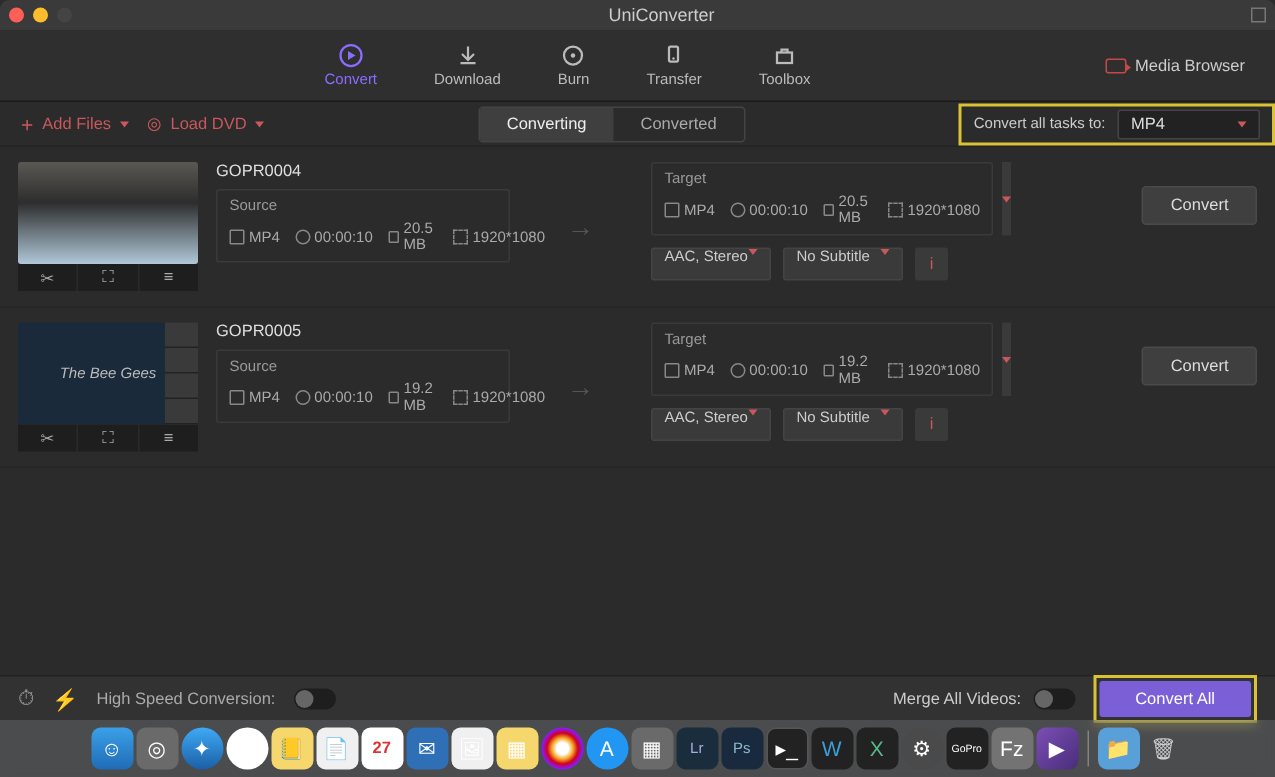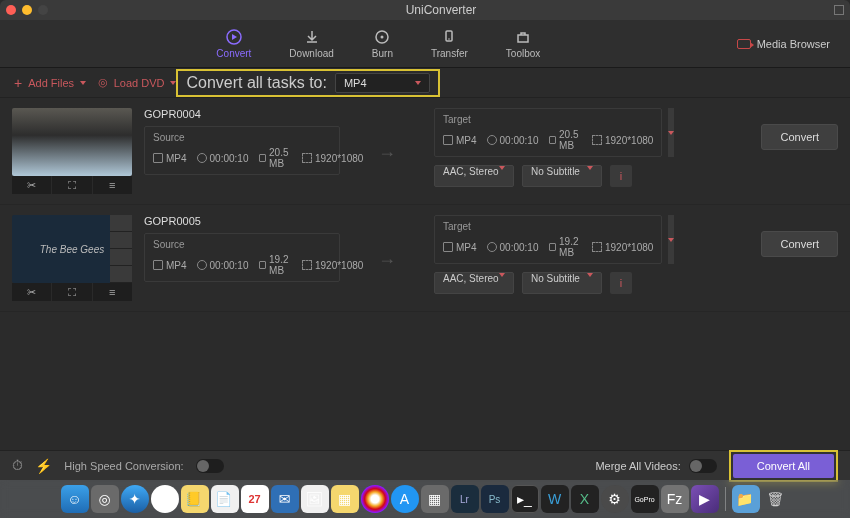--- a/index.html
+++ b/index.html
@@ -26,21 +26,21 @@
 .subbar { height: 30px; display: flex; align-items: center; background: #2b2b2b; border-bottom: 1px solid #222; }
 .sub-left { display: flex; align-items: center; padding-left: 14px; gap: 12px; }
 .add-files, .load-dvd { display: flex; align-items: center; gap: 6px; color: #c9585d; font-size: 11px; cursor: pointer; }
 .plus { color: #c9585d; font-size: 14px; }
 .ddc { width: 0; height: 0; border-left: 3px solid transparent; border-right: 3px solid transparent; border-top: 4px solid #c9585d; }
 .sub-center { flex: 1; display: flex; justify-content: center; }
 .tabs { display: flex; border: 1px solid #444; border-radius: 3px; overflow: hidden; }
 .tab { padding: 5px 18px; font-size: 11px; cursor: pointer; }
 .tab.active { background: #3f3f3f; color: #eee; }
 .sub-right { display: flex; align-items: center; gap: 8px; padding-right: 8px; border: 2px solid #d9c234; height: 28px; }
-.sub-right .lbl { font-size: 16px; color: #ccc; padding-left: 8px; }
+.sub-right .lbl { font-size: 10px; color: #ccc; padding-left: 8px; }
 .format-dd { width: 95px; height: 20px; background: #222; border: 1px solid #444; display: flex; align-items: center; justify-content: space-between; padding: 0 8px; color: #ddd; font-size: 11px; border-radius: 2px; }
 
 .content { height: 380px; overflow: auto; background: #2b2b2b; }
 .row { display: flex; padding: 10px 12px; gap: 12px; border-bottom: 1px solid #262626; }
 .thumb-col { width: 120px; }
 .thumb { width: 120px; height: 68px; background: linear-gradient(180deg, #5a5852 0%, #2d2d2d 40%, #b0c8d8 100%); position: relative; border-radius: 2px; }
 .thumb2 { width: 120px; height: 68px; background: #1a2a3a; position: relative; border-radius: 2px; display: flex; align-items: center; justify-content: center; color: #bbb; font-style: italic; font-size: 10px; }
 .thumb2 .side { position: absolute; right: 0; top: 0; bottom: 0; width: 22px; background: #3a3a3a; display: flex; flex-direction: column; }
 .thumb2 .side div { flex: 1; border-bottom: 1px solid #222; }
 .thumb-tools { display: flex; height: 18px; background: #1e1e1e; }
@@ -179,20 +179,26 @@
       <span class="plus">+</span>
       <span>Add Files</span>
       <span class="ddc"></span>
     </div>
     <div class="load-dvd">
       <span>◎</span>
       <span>Load DVD</span>
       <span class="ddc"></span>
     </div>
   </div>
+  <div class="sub-center">
+    <div class="tabs">
+      <div class="tab active">Converting</div>
+      <div class="tab">Converted</div>
+    </div>
+  </div>
   <div class="sub-right">
     <span class="lbl">Convert all tasks to:</span>
     <div class="format-dd">
       <span>MP4</span>
       <span class="ddc"></span>
     </div>
   </div>
 </div>
 
 <div class="content">

